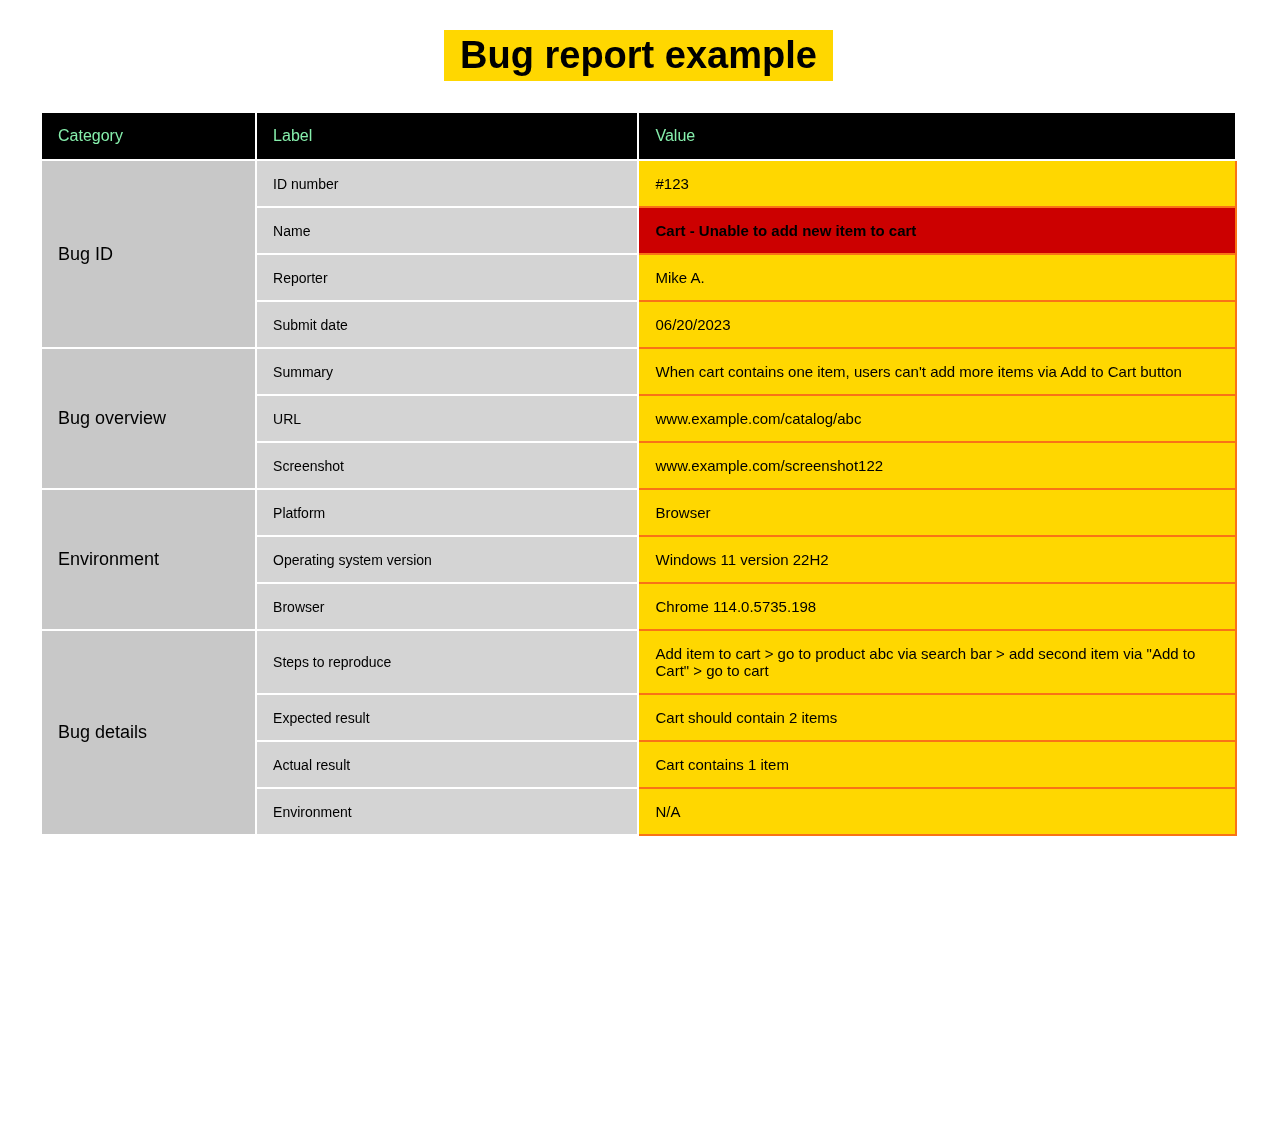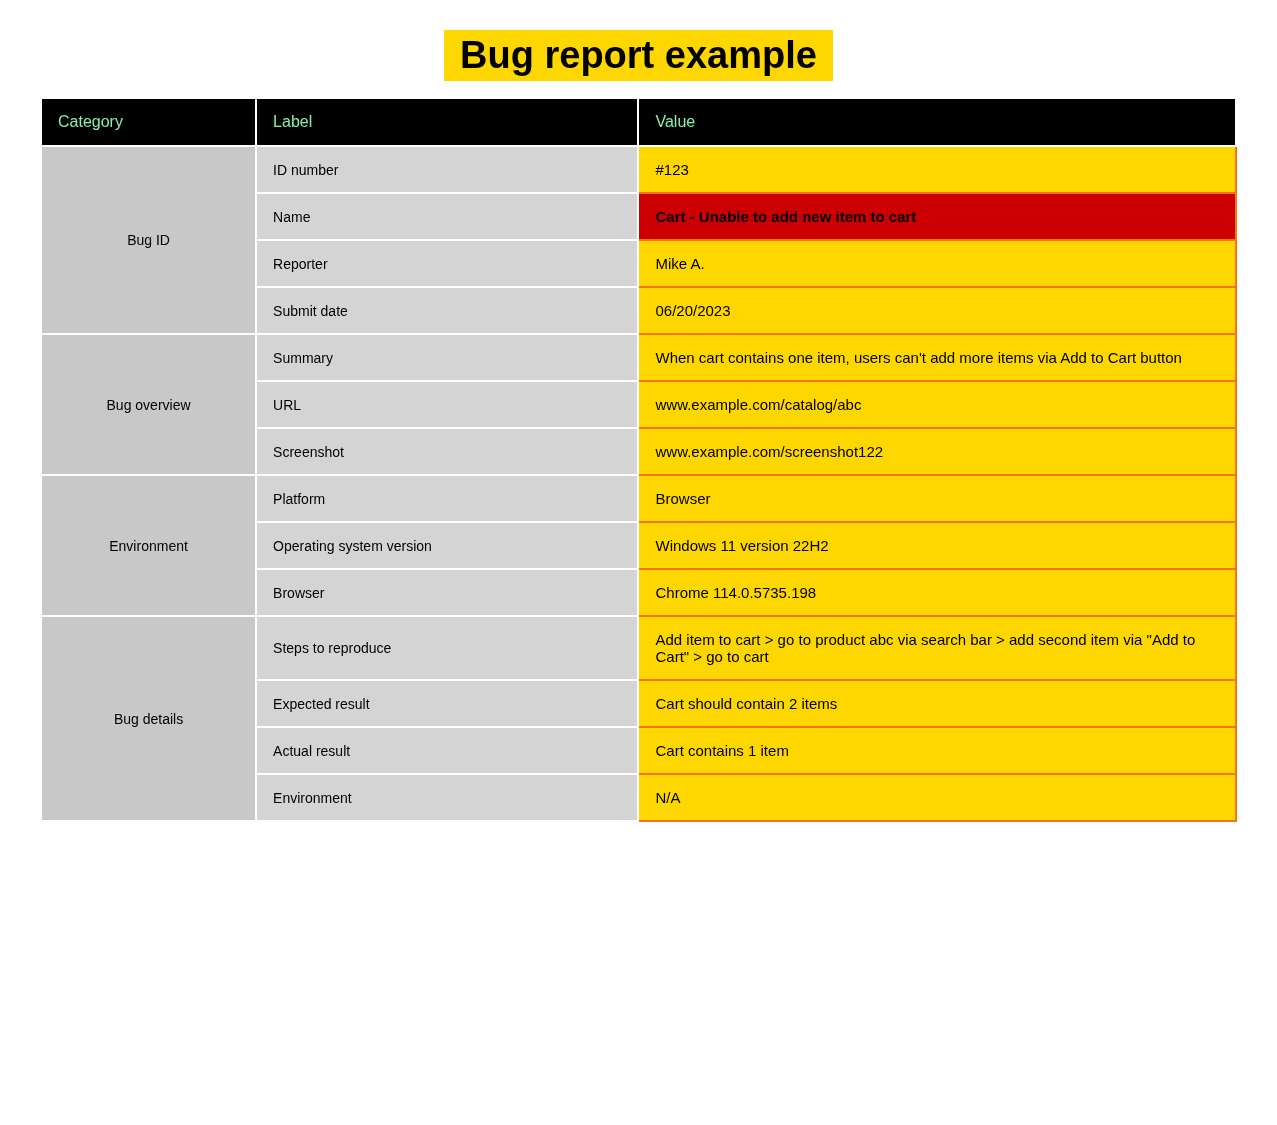--- a/index.html
+++ b/index.html
@@ -5,21 +5,21 @@
     * { box-sizing: border-box; margin: 0; padding: 0; }
     body {
       font-family: Arial, sans-serif;
       background: #ffffff;
       padding: 30px 40px;
       width: 1277px;
       min-height: 1125px;
     }
     .page-title-wrapper {
       text-align: center;
-      margin-bottom: 16px;
+      margin-bottom: 30px;
     }
     .page-title {
       display: inline-block;
       background-color: #FFD700;
       font-size: 38px;
       font-weight: bold;
       padding: 4px 16px;
     }
     table {
       width: 100%;
@@ -28,22 +28,22 @@
     thead th {
       background-color: #000000;
       color: #86efac;
       font-weight: normal;
       font-size: 16px;
       padding: 14px 16px;
       text-align: left;
     }
     .category-cell {
       background-color: #c8c8c8;
-      text-align: center;
-      font-size: 14px;
+      text-align: left;
+      font-size: 18px;
       font-weight: normal;
       padding: 12px 16px;
       vertical-align: middle;
       border: 2px solid #ffffff;
     }
     .label-cell {
       background-color: #d4d4d4;
       font-size: 14px;
       padding: 14px 16px;
       vertical-align: middle;

